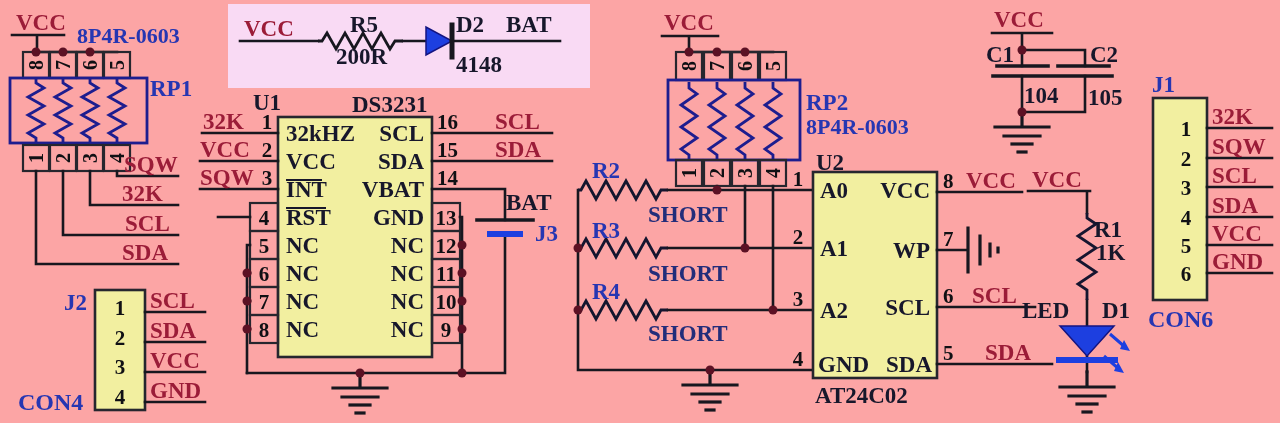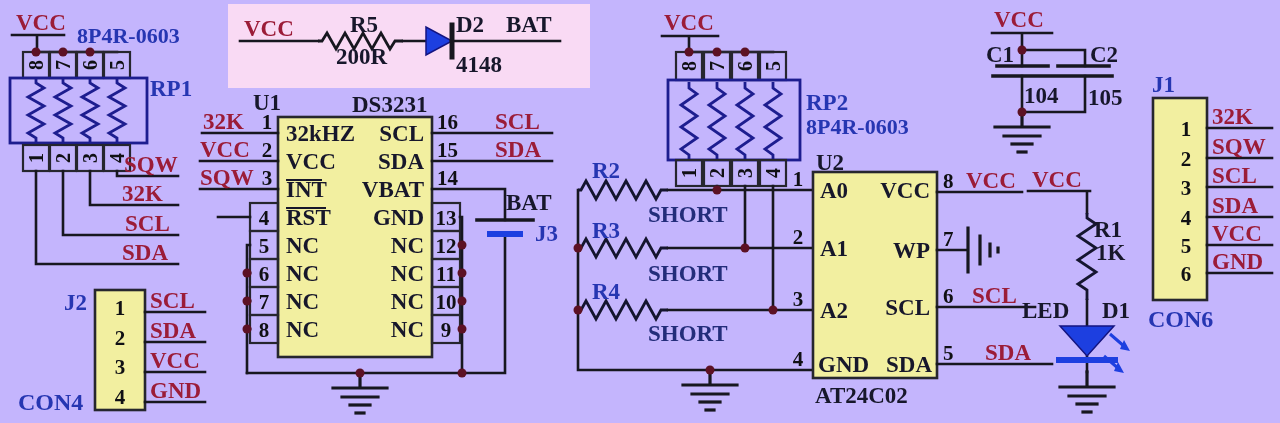--- a/index.html
+++ b/index.html
@@ -1,16 +1,16 @@
 <!DOCTYPE html>
 <html><head>
 <meta charset="utf-8">
 <style>
   html,body{margin:0;padding:0;background:#ffffff;}
-  .canvas{position:relative;width:1280px;height:423px;background:#c4b5fd;overflow:hidden;}
+  .canvas{position:relative;width:1280px;height:423px;background:#fca5a5;overflow:hidden;}
   svg{display:block;}
   svg text{font-family:"Liberation Serif","DejaVu Serif",serif;font-weight:700;}
   .t-net{fill:#9b1c38;font-size:23px;}
   .t-blue{fill:#2636b2;font-size:23px;}
   .t-dark{fill:#17172b;font-size:23px;}
   .t-navy{fill:#232d7a;font-size:23px;}
   .t-num{fill:#101014;font-size:21px;}
   .t-nums{fill:#101014;font-size:20px;}
   .t-con{font-size:24px;}
   .w{stroke:#17171f;stroke-width:2.6;fill:none;stroke-linecap:square;}

